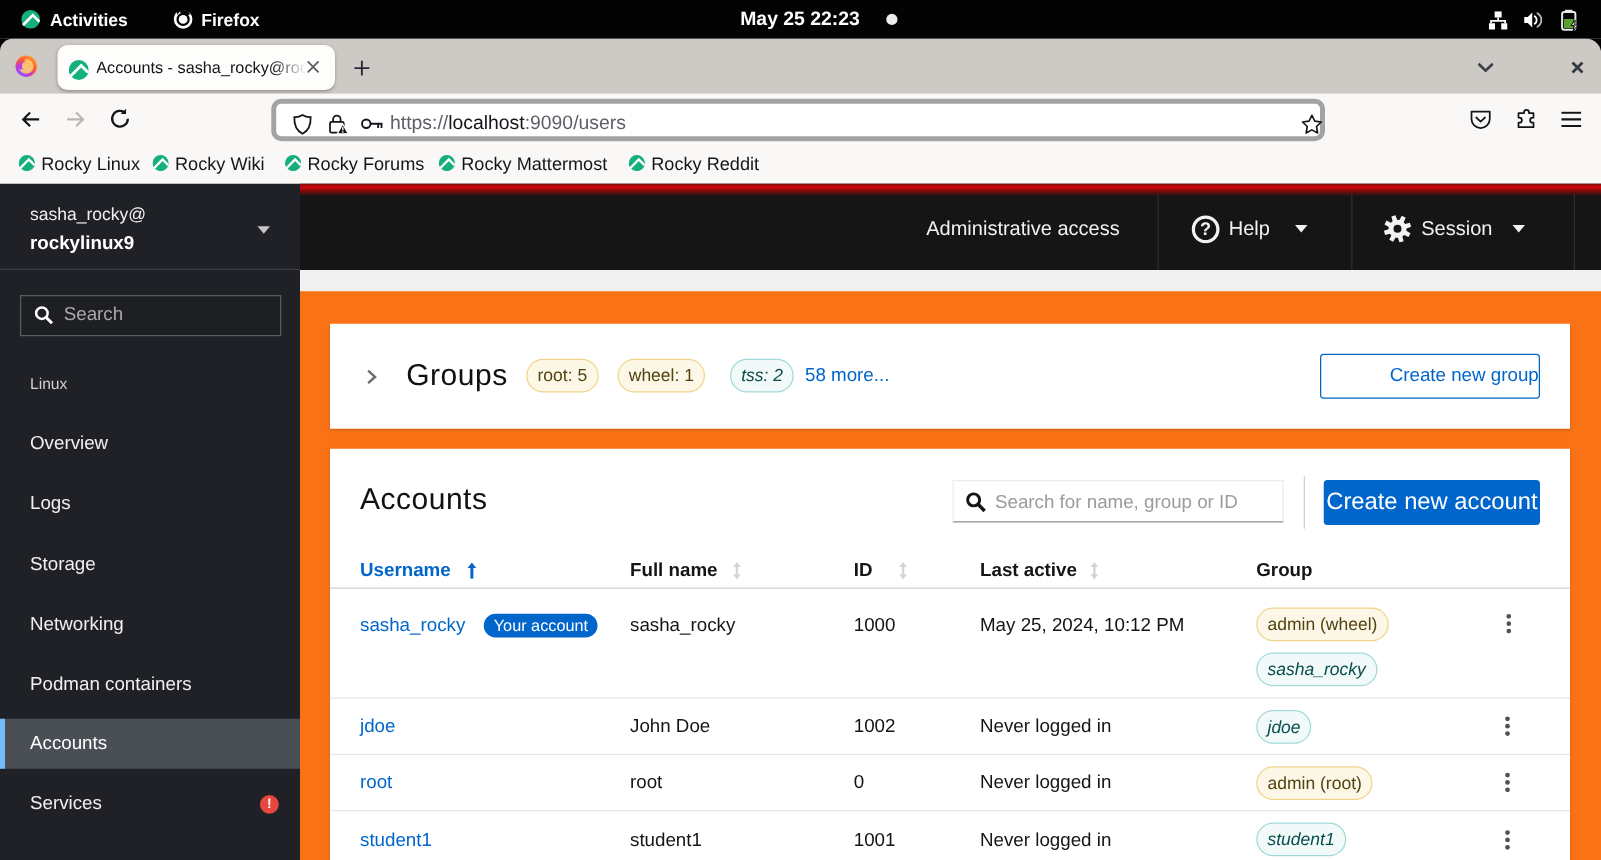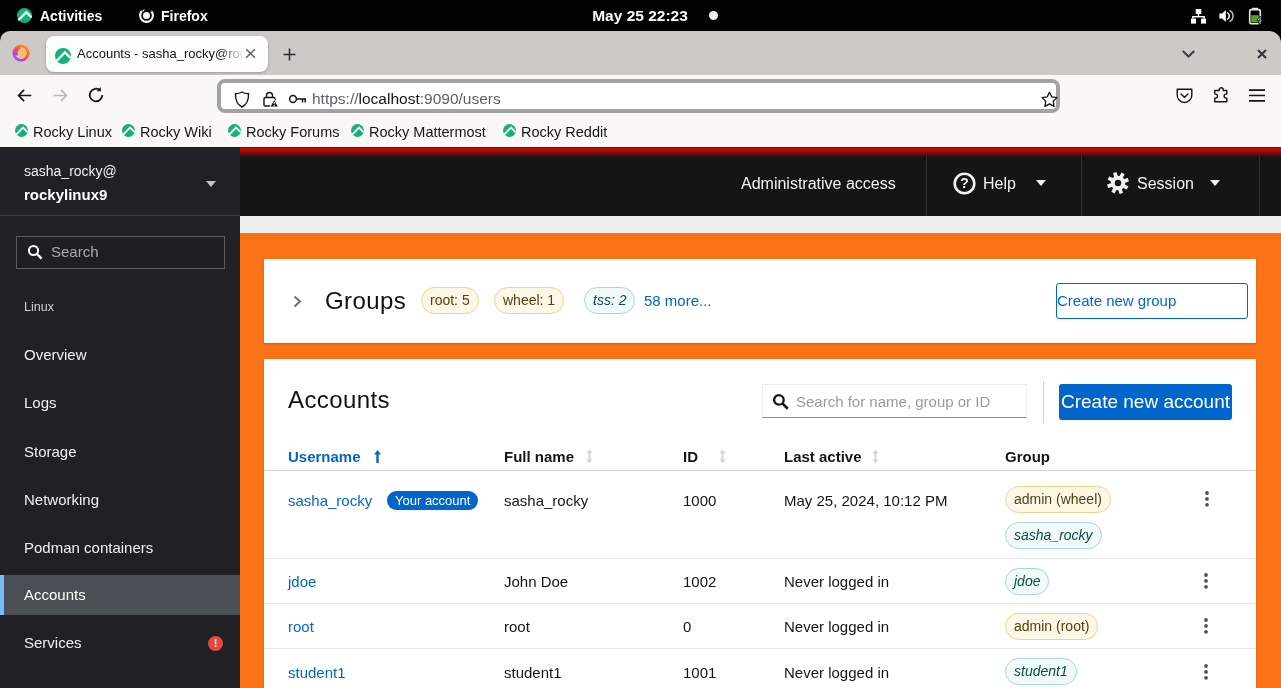--- a/index.html
+++ b/index.html
@@ -258,21 +258,21 @@
 
   <div class="abs card" style="left:24px;top:26px;width:992px;height:84px">
     <svg class="abs" style="left:29px;top:36px" width="9" height="13" viewBox="0 0 9 13">
       <path d="M1.5 1.5 L7 6.5 L1.5 11.5" stroke="#6a6e73" stroke-width="2" fill="none"></path>
     </svg>
     <div class="abs" style="left:61px;top:28px;font-size:24px;font-weight:400;letter-spacing:0.4px;color:#111">Groups</div>
     <span class="chip gold" style="left:157px;top:28px">root: 5</span>
     <span class="chip gold" style="left:230px;top:28px">wheel: 1</span>
     <span class="chip cyan" style="left:320px;top:28px">tss: 2</span>
     <span class="abs blue" style="left:380px;top:33px;font-size:15px">58 more...</span>
-    <div class="abs" style="left:792px;top:24px;width:192px;height:36px;border:1px solid #0066cc;border-radius:3px;color:#0066cc;font-size:15px;text-align:left;line-height:34px">Create new group</div>
+    <div class="abs" style="left:792px;top:24px;width:176px;height:36px;border:1px solid #0066cc;border-radius:3px;color:#0066cc;font-size:15px;text-align:right;line-height:34px">Create new group</div>
   </div>
 
   <div class="abs card" style="left:24px;top:126px;width:992px;height:336px">
     <div class="abs" style="left:24px;top:144px;font-size:24px;font-weight:400;letter-spacing:0.4px;color:#111;top:27px">Accounts</div>
     <div class="abs" style="left:498px;top:25px;width:265px;height:34px;background:#fff;border:1px solid #ededed;border-bottom:1px solid #8a8d90">
       <svg class="abs" style="left:9px;top:8px" width="17" height="17" viewBox="0 0 16 16">
         <circle cx="6.5" cy="6.5" r="4.5" stroke="#151515" stroke-width="2.2" fill="none"></circle>
         <path d="M10 10 L14.8 14.8" stroke="#151515" stroke-width="2.6"></path>
       </svg>
       <span class="abs" style="left:33px;top:8px;font-size:15px;color:#9b9b9b">Search for name, group or ID</span>

